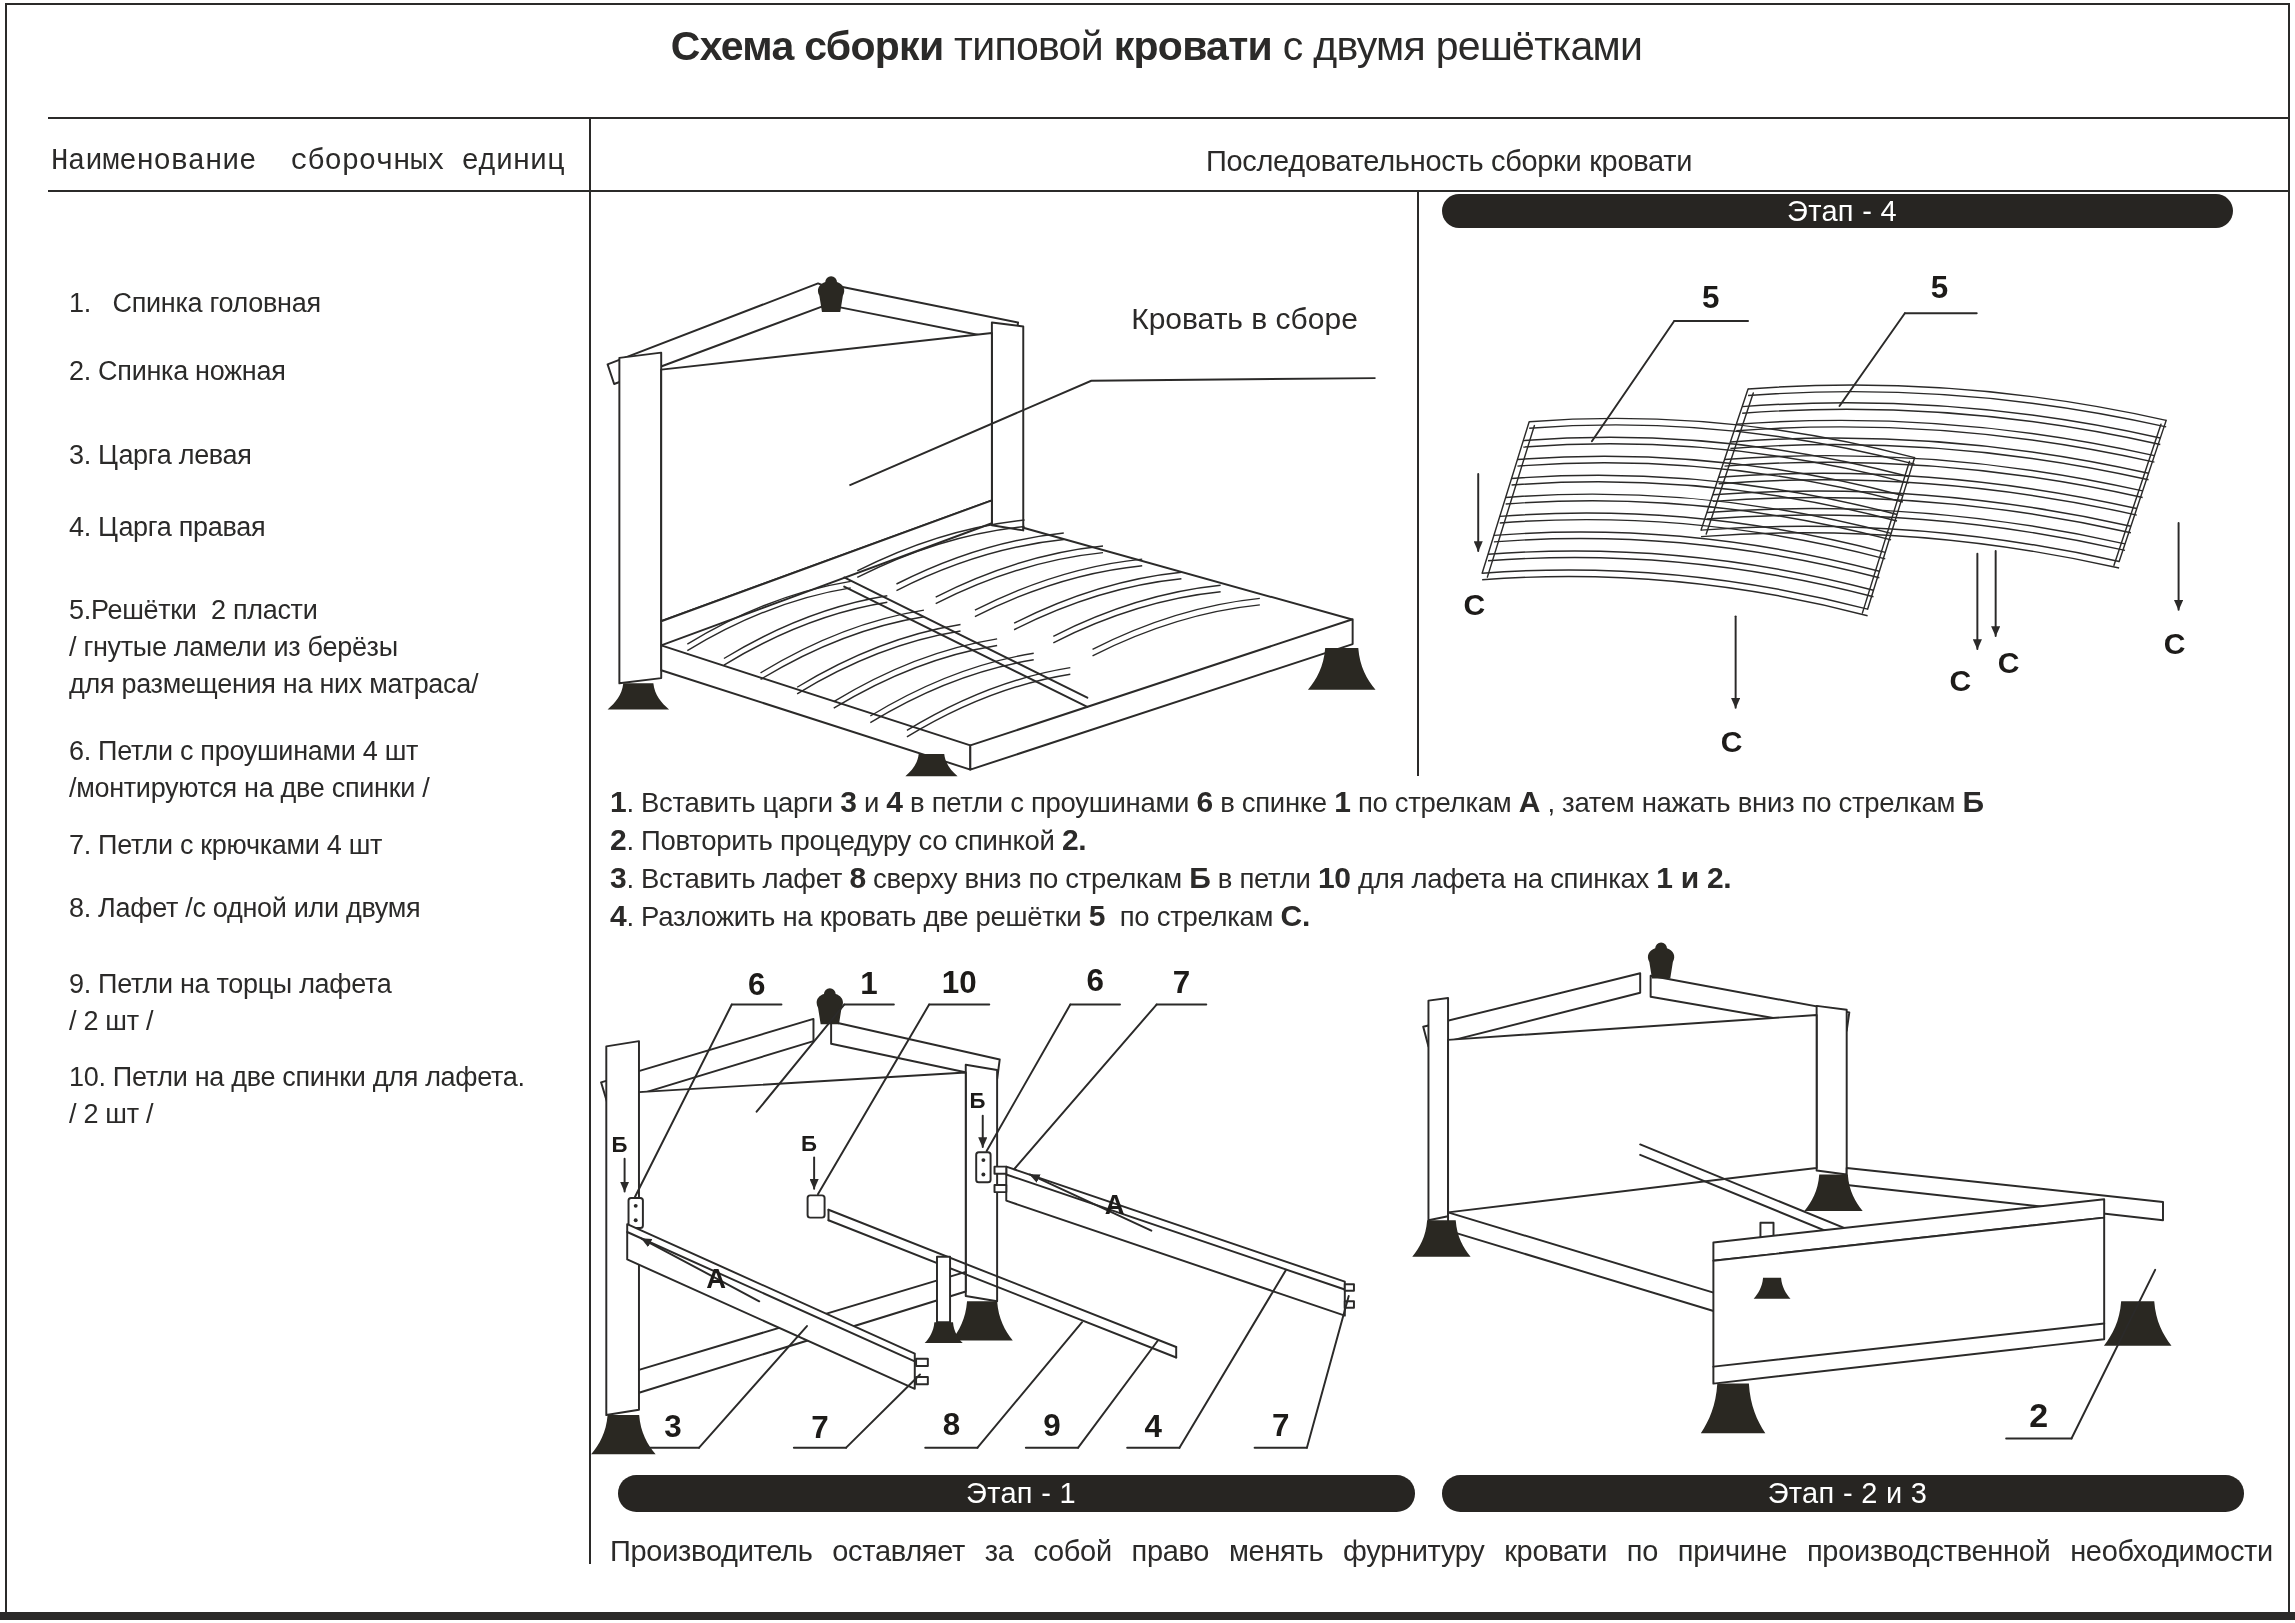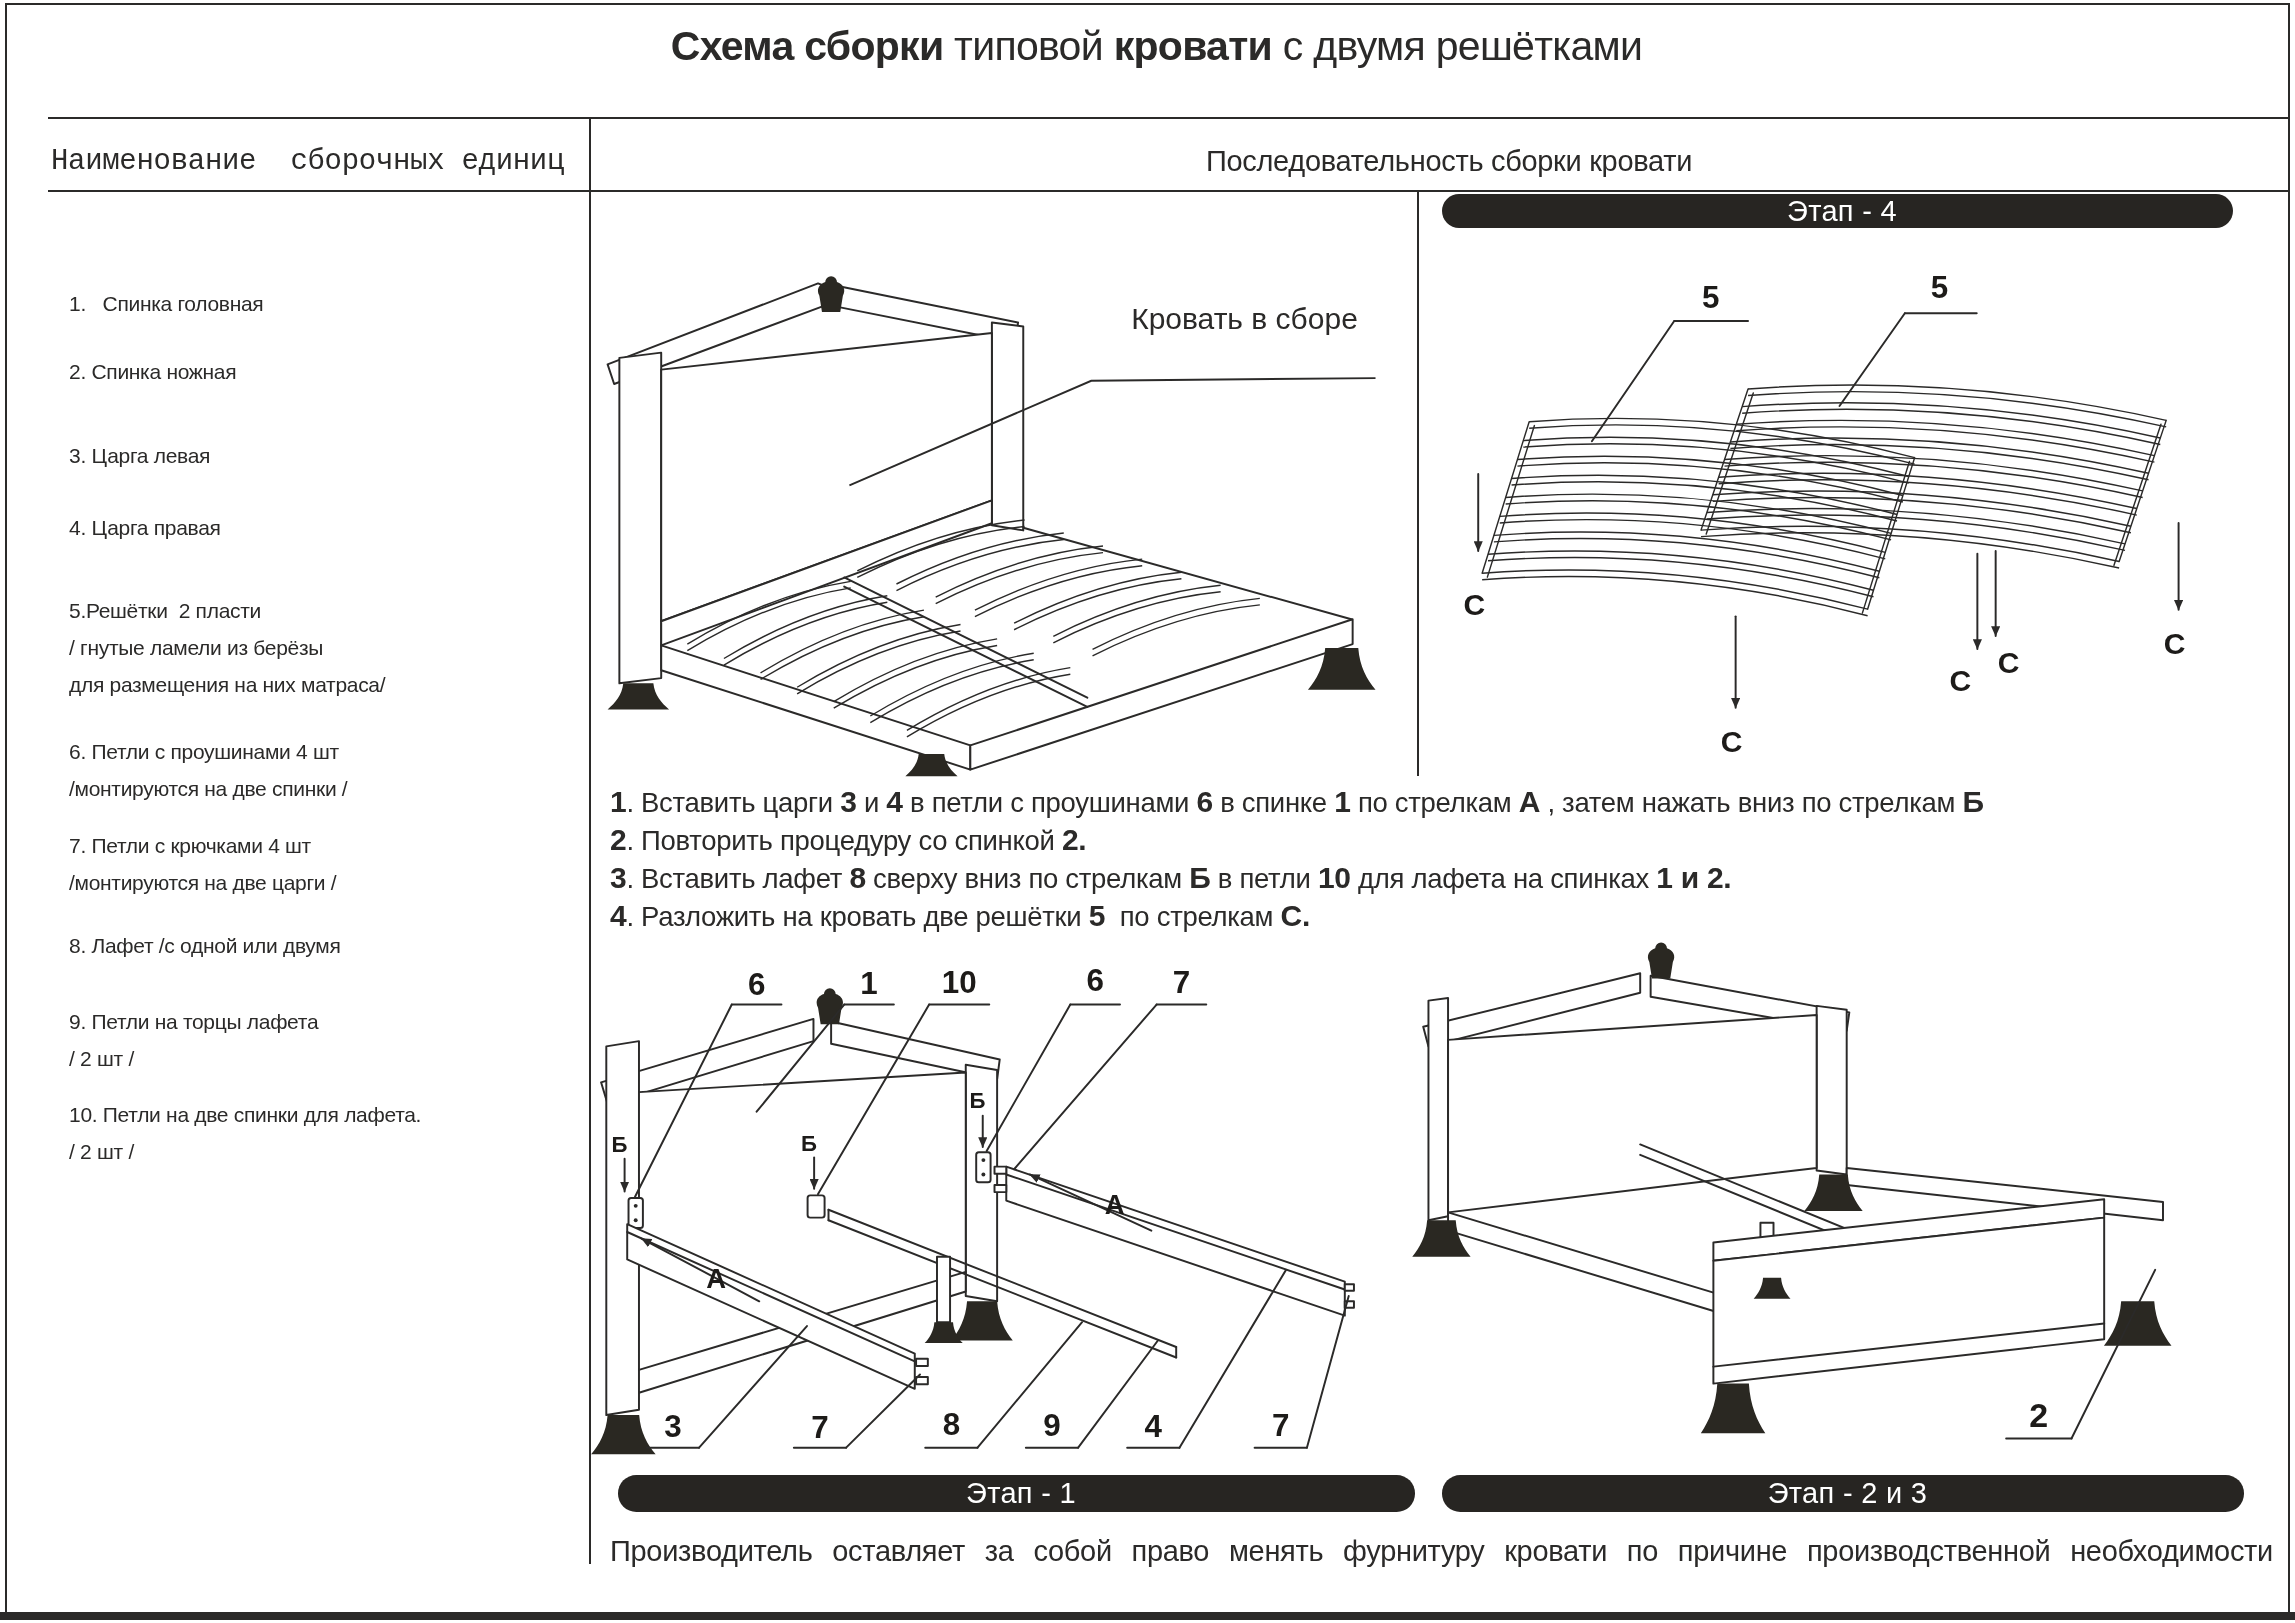--- a/index.html
+++ b/index.html
@@ -16,21 +16,21 @@
   
   #title{left:0;top:17px;width:2295px;height:59px;font-size:41px;letter-spacing:-0.7px;}
   #title .tb{font-weight:700;}
 
   
   .colhead{font-size:29px;letter-spacing:-0.3px;}
   #lefthead{left:6.5px;top:132px;width:584px;height:58px;font-family:Liberation Mono, monospace;}
   #righthead{left:590px;top:132px;width:1700px;height:58px;}
 
   
-  #parts{left:60px;top:285px;width:523px;font-size:21px;line-height:37px;letter-spacing:-0.3px;}
+  #parts{left:60px;top:285px;width:523px;font-size:27px;line-height:37px;letter-spacing:-0.3px;}
   .pitem div{white-space:pre-wrap;}
 
   
   #instr{left:601px;top:783px;width:1680px;font-size:27.5px;letter-spacing:-0.3px;}
   #instr .iline{height:38px;line-height:38px;white-space:pre;}
   #instr .seg{white-space:pre;}
   #instr .seg.b{font-weight:700;font-size:30px;}
 
   
   .badge{background:#272522;color:#ffffff;border-radius:18.3px;font-size:29px;letter-spacing:0.3px;text-align:right;}
@@ -97,21 +97,20 @@
     <div>5.Решётки  2 пласти</div>
     <div>/ гнутые ламели из берёзы</div>
     <div>для размещения на них матраса/</div>
   </div>
   <div class="pitem" style="margin-bottom:19.6px">
     <div>6. Петли с проушинами 4 шт</div>
     <div>/монтируются на две спинки /</div>
   </div>
   <div class="pitem" style="margin-bottom:26px">
     <div>7. Петли с крючками 4 шт</div>
-    <div>/монтируются на две царги /</div>
   </div>
   <div class="pitem" style="margin-bottom:39px">
     <div>8. Лафет /с одной или двумя</div>
   </div>
   <div class="pitem" style="margin-bottom:19.6px">
     <div>9. Петли на торцы лафета</div>
     <div>/ 2 шт /</div>
   </div>
   <div class="pitem">
     <div>10. Петли на две спинки для лафета.</div>

